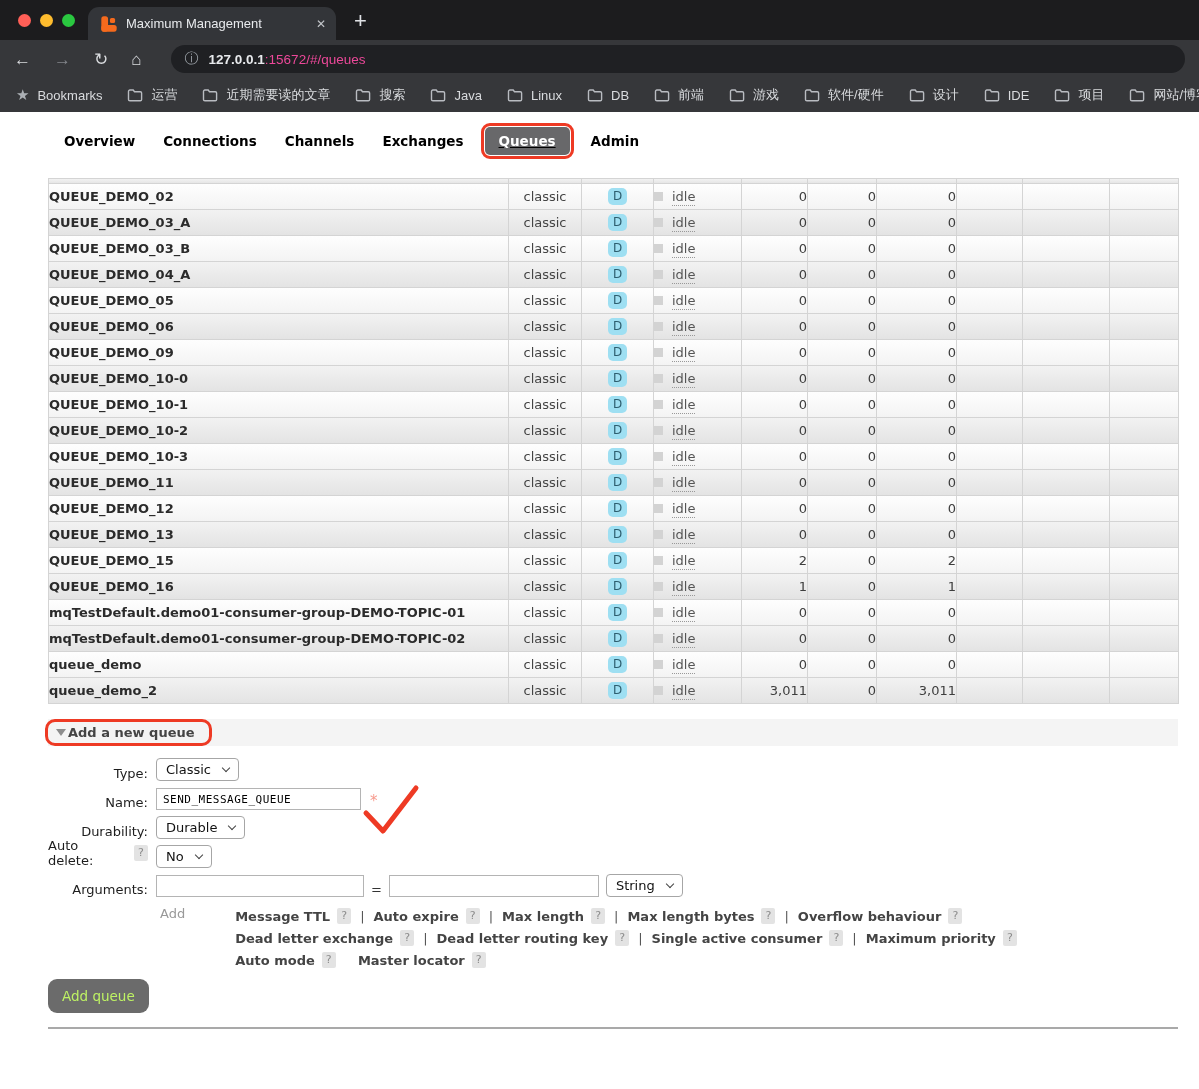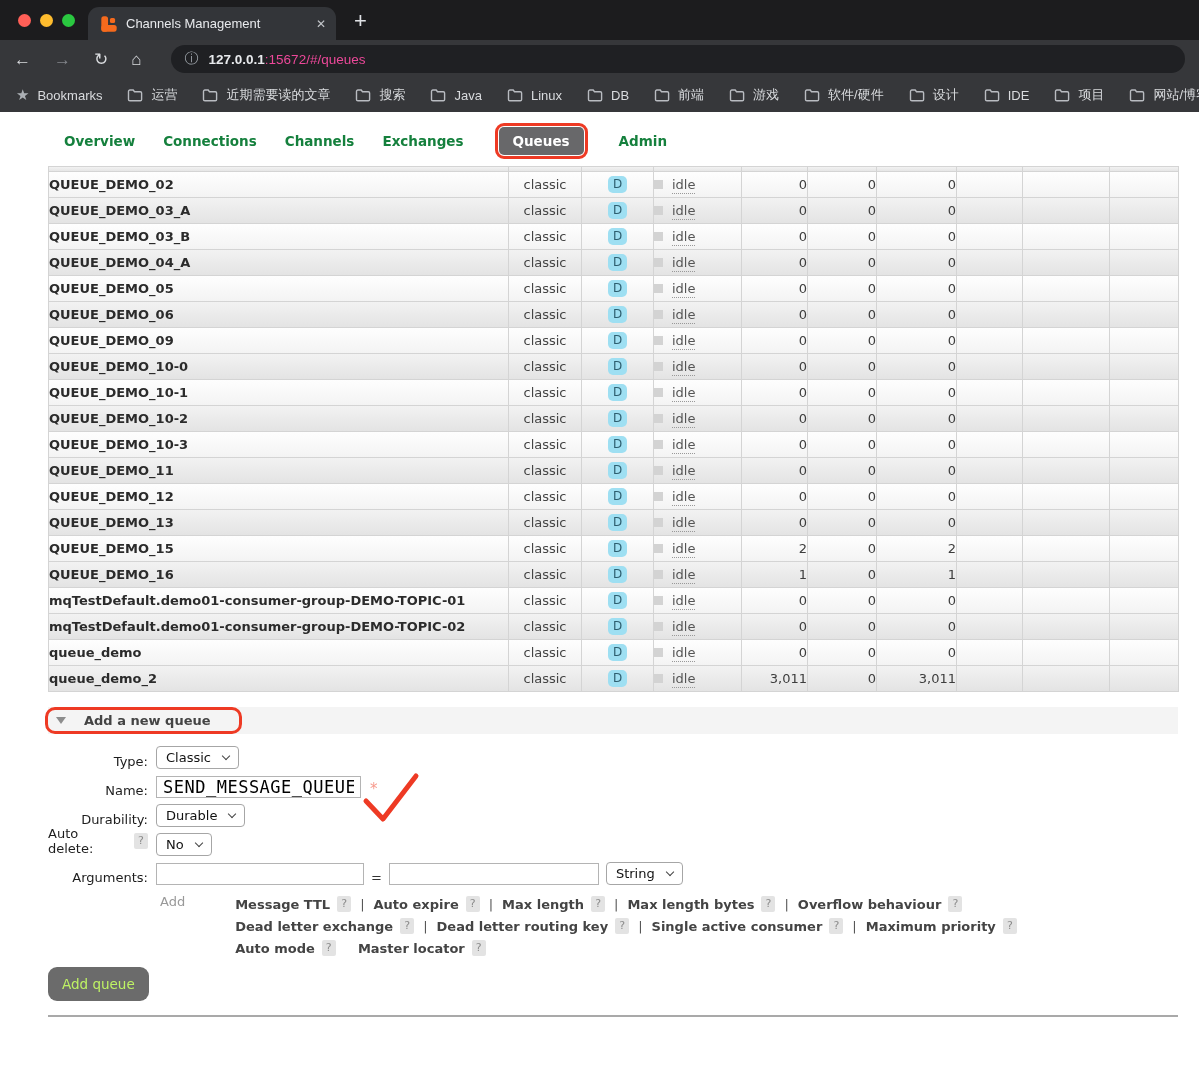--- a/index.html
+++ b/index.html
@@ -37,56 +37,56 @@
   .logo-row{display:flex;align-items:center;margin:22px 0 0 7px;height:46px;}
   .logo-mark{width:42px;height:42px;margin-right:7px;}
   .logo-text{font-size:37px;letter-spacing:-1.5px;color:var(--brand);line-height:1;}
   .logo-mq{color:#b5bdbd;}
   .tm{font-size:9px;color:#b5bdbd;align-self:flex-end;margin:0 0 7px 2px;}
   .vbadge{background:#ededed;border-radius:4px;padding:4px 8px;font-size:13px;color:#444;margin-left:12px;}
   .vbadge.first{margin-left:26px;}
 
   .apptabs{display:flex;align-items:center;margin:12px 0 0 2px;height:34px;}
   .apptab-wrap{display:flex;align-items:center;}
-  .apptab{font-weight:bold;font-size:13.5px;color:#15803d;padding:6px 14px;cursor:default;}
+  .apptab{font-weight:bold;font-size:13.5px;color:#000000;padding:6px 14px;cursor:default;}
   .apptab.sel{background:#68686a;color:#fff;border-radius:5px;}
-  .apptab-wrap.ann{border:3px solid var(--annot);border-radius:9px;padding:1px;margin:0 17px;}
-
-  table.queues{border-collapse:collapse;table-layout:fixed;width:1130px;font-size:13px;margin-top:8px;}
+  .apptab-wrap.ann{border:3px solid var(--annot);border-radius:9px;padding:1px;margin:0 3px;text-decoration:underline;}
+
+  table.queues{border-collapse:collapse;table-layout:fixed;width:1130px;font-size:13px;margin-top:20px;}
   table.queues td{border:1px solid #d4d4d4;height:26px;padding:0 0;overflow:hidden;white-space:nowrap;}
   tr.qrow:nth-child(odd){background:linear-gradient(#f2f2f2,#e3e3e3);}
   tr.qrow:nth-child(even){background:linear-gradient(#fefefe,#f3f3f3);}
   tr.sliver td{height:5px;}
   td.c-name{font-weight:bold;padding-left:8px;color:#2b2b2b;}
   td.c-type{text-align:center;color:#444;}
   td.c-feat{text-align:center;}
   .dbadge{display:inline-block;background:var(--dbadge);color:#2d5d6e;border-radius:5px;
           padding:1px 5px;font-size:12px;line-height:15px;}
   td.c-state{padding-left:10px;color:#555;}
   .statesq{display:inline-block;width:9px;height:9px;background:#d3d3d3;margin-right:9px;}
   .statetx{border-bottom:1px dotted #999;padding-bottom:1px;}
   td.c-num{text-align:right;padding-right:8px;color:#3d3d3d;}
 
   .section-bar{margin-top:15px;width:1130px;height:27px;background:#f4f4f4;display:flex;align-items:center;}
-  .section-inner{display:inline-flex;align-items:center;gap:18px;border:3px solid var(--annot);
-                 border-radius:10px;padding:3px 28px 3px 8px;margin-left:-3px;}
+  .section-inner{display:inline-flex;align-items:center;gap:2px;border:3px solid var(--annot);
+                 border-radius:10px;padding:3px 14px 3px 8px;margin-left:-3px;}
   .tri{width:0;height:0;border-left:5px solid transparent;border-right:5px solid transparent;
        border-top:7px solid #8d8d8d;}
   .section-title{font-weight:bold;font-size:13px;color:#444;}
 
   .qform{margin-top:12px;font-size:13px;color:#1d1d1d;}
   .formrow{display:flex;align-items:flex-end;margin-top:6px;position:relative;height:23px;}
   .flabel{width:100px;margin-right:8px;display:flex;justify-content:flex-end;align-items:center;gap:7px;flex:none;}
   .fake-select{display:inline-flex;align-items:center;border:1px solid #a6a6a6;border-radius:4px;
                background:#fff;height:23px;padding:0 9px;gap:12px;color:#111;}
   .chev{width:6px;height:6px;border-right:1.6px solid #444;border-bottom:1.6px solid #444;
         transform:rotate(45deg);margin-top:-3px;}
   .txtinput{height:22px;border:1px solid #b4b4b4;font-size:13px;padding:0 6px;
             font-family:"DejaVu Sans",sans-serif;background:#fff;}
-  .mono{font-family:"DejaVu Sans Mono",monospace;font-size:17px;letter-spacing:.5px;}
+  .mono{font-family:"DejaVu Sans Mono",monospace;font-size:11px;letter-spacing:.5px;}
   .req{color:#f79a8d;font-size:15px;margin-left:9px;}
   .checkmark{position:absolute;left:310px;top:-6px;pointer-events:none;}
   .eq{margin:0 7px;color:#333;}
   .qbox{display:inline-block;background:#e3e3e3;color:#8c8c8c;font-size:11px;width:14px;height:16px;
         line-height:16px;text-align:center;border-radius:2px;flex:none;}
   .args-block{display:flex;margin:8px 0 0 112px;align-items:flex-start;gap:36px;}
   .add-hint{color:#999;margin:1px 14px 0 0;flex:none;}
   .argline{height:22px;display:flex;align-items:center;}
   .arglink{font-weight:bold;color:#444;}
   .argline .qbox{margin-left:7px;}
@@ -106,21 +106,21 @@
       <span class="light green"></span>
     </div>
     <div class="tab">
       <span class="fv">
         <svg width="16" height="16" viewBox="0 0 100 100">
           <rect x="2" y="2" width="42" height="96" rx="16" fill="#f56a1d"></rect>
           <rect x="2" y="56" width="96" height="42" rx="16" fill="#f56a1d"></rect>
           <rect x="56" y="12" width="32" height="32" rx="10" fill="#f56a1d"></rect>
         </svg>
       </span>
-      <span class="tab-title">Channels Management</span>
+      <span class="tab-title">Maximum Management</span>
       <span class="tab-close">✕</span>
     </div>
     <span class="newtab">+</span>
   </div>
 
   <div class="addressbar">
     <span class="nav-ico">←</span>
     <span class="nav-ico fwd">→</span>
     <span class="nav-ico">↻</span>
     <span class="nav-ico">⌂</span>

